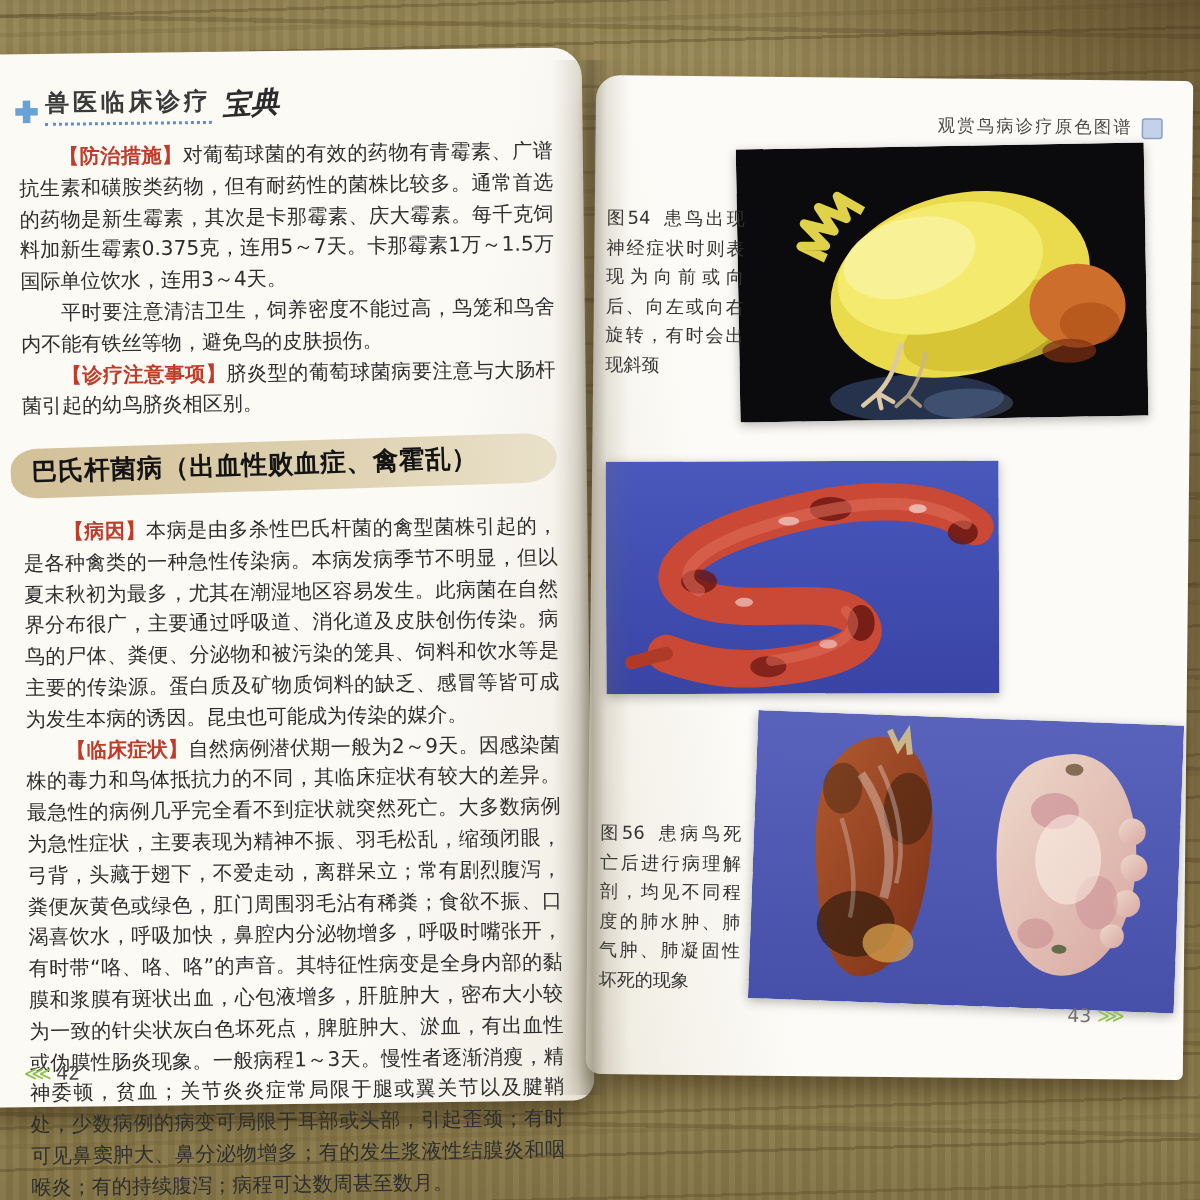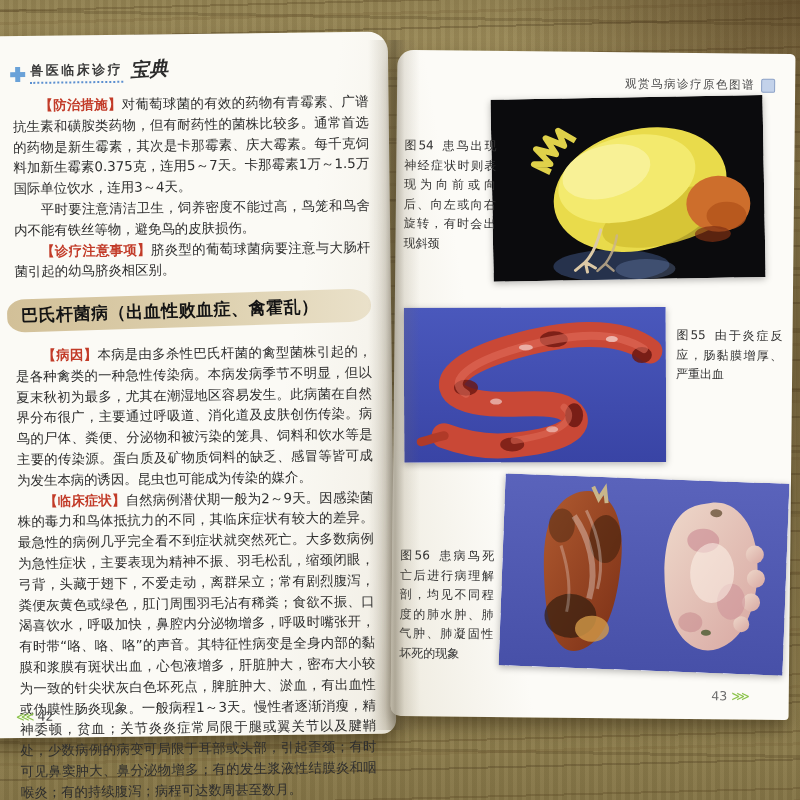--- a/index.html
+++ b/index.html
@@ -46,21 +46,21 @@
   }
   
   .brand{position:absolute;left:28px;top:22px;display:flex;align-items:flex-end;gap:5px;}
   .cross-icon{
     width:15px;height:15px;margin-bottom:2px;
     background:
       linear-gradient(#6aa2d8,#6aa2d8) center/15px 5px no-repeat,
       linear-gradient(#6aa2d8,#6aa2d8) center/5px 15px no-repeat;
   }
   .brand-small{
-    font-size:13px;font-weight:bold;color:#3a3a3a;letter-spacing:2.5px;
+    font-size:16px;font-weight:bold;color:#3a3a3a;letter-spacing:2.5px;
     border-bottom:2px dotted #5b8fd0;padding-bottom:2px;
   }
   .brand-big{
     font-family:"DejaVu Serif","Liberation Serif",serif;
     font-size:19px;font-weight:bold;font-style:italic;color:#2b2b2b;
     transform:rotate(-3deg);margin-left:2px;
   }
   .lp-body{
     position:absolute;left:30px;top:60px;width:356px;
     font-size:13.4px;line-height:20.8px;color:#2e2e2e;text-align:justify;
@@ -87,21 +87,21 @@
   .figimg{position:absolute;box-shadow:0 2px 7px rgba(0,0,0,.28);overflow:hidden;}
   .figimg svg{display:block;}
   .fig54-img{left:96px;top:45px;width:272px;height:182px;transform:rotate(-1.6deg);}
   .fig55-img{left:10px;top:256px;width:262px;height:155px;transform:rotate(-0.8deg);}
   .fig56-img{left:110px;top:426px;width:284px;height:192px;transform:rotate(1.5deg);}
   .caption{font-size:12px;line-height:19.5px;color:#333;text-align:justify;position:absolute;}
   .fig54-cap{left:8px;top:86px;width:92px;}
   .fig55-cap{left:282px;top:273px;width:106px;}
   .fig56-cap{left:8px;top:496px;width:94px;}
   .figid{margin-right:7px;}
-  .rp-footer{position:absolute;right:40px;bottom:16px;font-size:12.5px;color:#6f6f6f;text-align:center;}
+  .rp-footer{position:absolute;right:40px;bottom:34px;font-size:12.5px;color:#6f6f6f;text-align:center;}
 </style>
 </head>
 <body>
 
 <div class="wood"></div>
 
 <div class="page page-left">
   <div class="brand">
     <span class="cross-icon"></span>
     <span class="brand-small">兽医临床诊疗</span>
@@ -169,23 +169,20 @@
       <ellipse cx="62" cy="80" rx="12" ry="8" fill="#6b1710" opacity="0.8"></ellipse>
       <ellipse cx="170" cy="108" rx="9" ry="12" fill="#6b1710" opacity="0.85"></ellipse>
       <ellipse cx="108" cy="137" rx="12" ry="7" fill="#6b1710" opacity="0.75"></ellipse>
       <path d="M240,42 C210,22 160,26 104,44 C60,58 44,76 62,86" stroke="#e2705c" stroke-width="8" fill="none" stroke-linecap="round" opacity="0.55"></path>
       <path d="M160,100 C172,110 162,126 110,133" stroke="#e2705c" stroke-width="7" fill="none" stroke-linecap="round" opacity="0.5"></path>
       <ellipse cx="208" cy="32" rx="6" ry="3" fill="#ffffff" opacity="0.55"></ellipse>
       <ellipse cx="122" cy="40" rx="7" ry="3" fill="#ffffff" opacity="0.5"></ellipse>
       <ellipse cx="92" cy="94" rx="6" ry="3" fill="#ffffff" opacity="0.5"></ellipse>
       <ellipse cx="148" cy="122" rx="6" ry="3" fill="#ffffff" opacity="0.45"></ellipse>
     </svg>
-  </div>
-  <div class="caption fig55-cap">
-    <span class="figid">图55</span><span>由于炎症反应，肠黏膜增厚、严重出血</span>
   </div>
 
   <div class="figimg fig56-img">
     <svg width="284" height="192" viewBox="0 0 284 192">
       <defs>
         <linearGradient id="bgB2" x1="0" y1="0" x2="0" y2="1">
           <stop offset="0" stop-color="#5a63bb"></stop>
             <stop offset="1" stop-color="#4750a8"></stop>
         </linearGradient>
         <linearGradient id="gDark" x1="0" y1="0" x2="1" y2="1">

